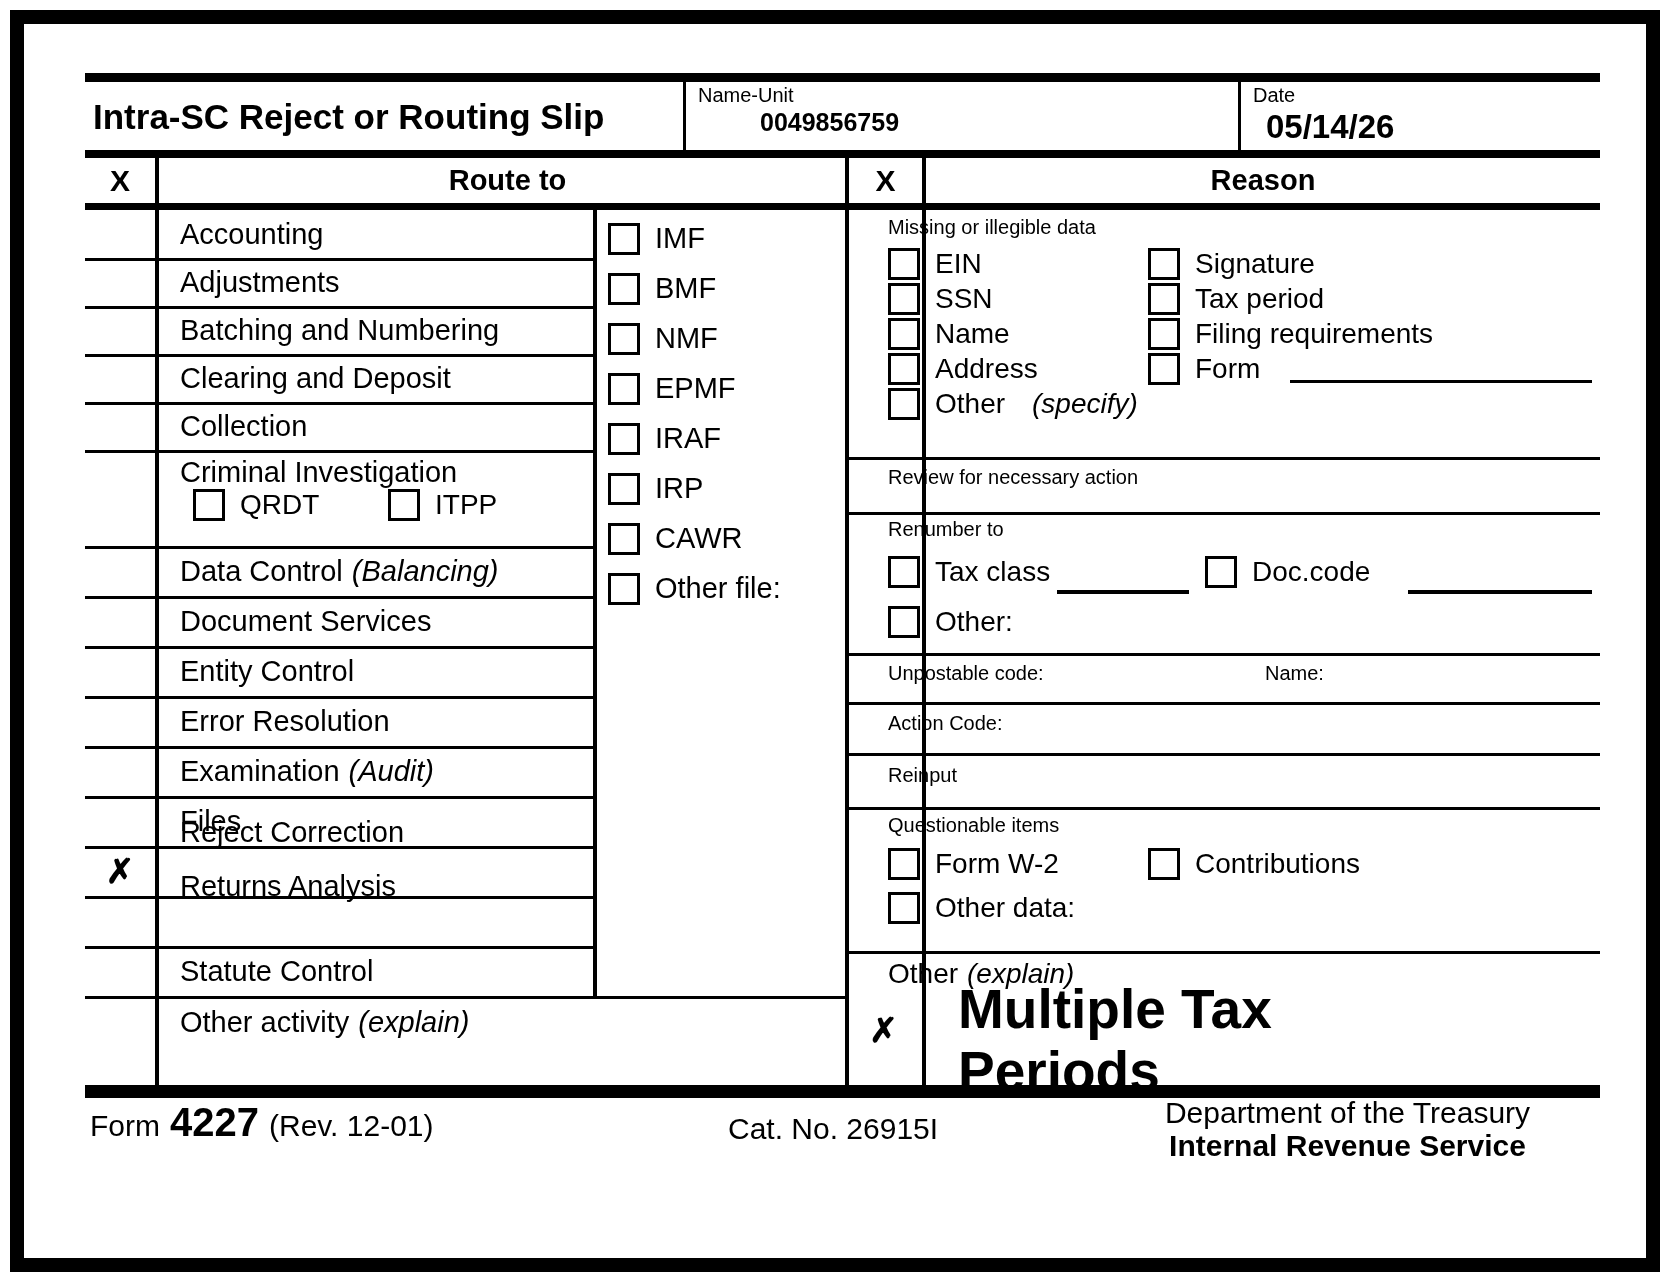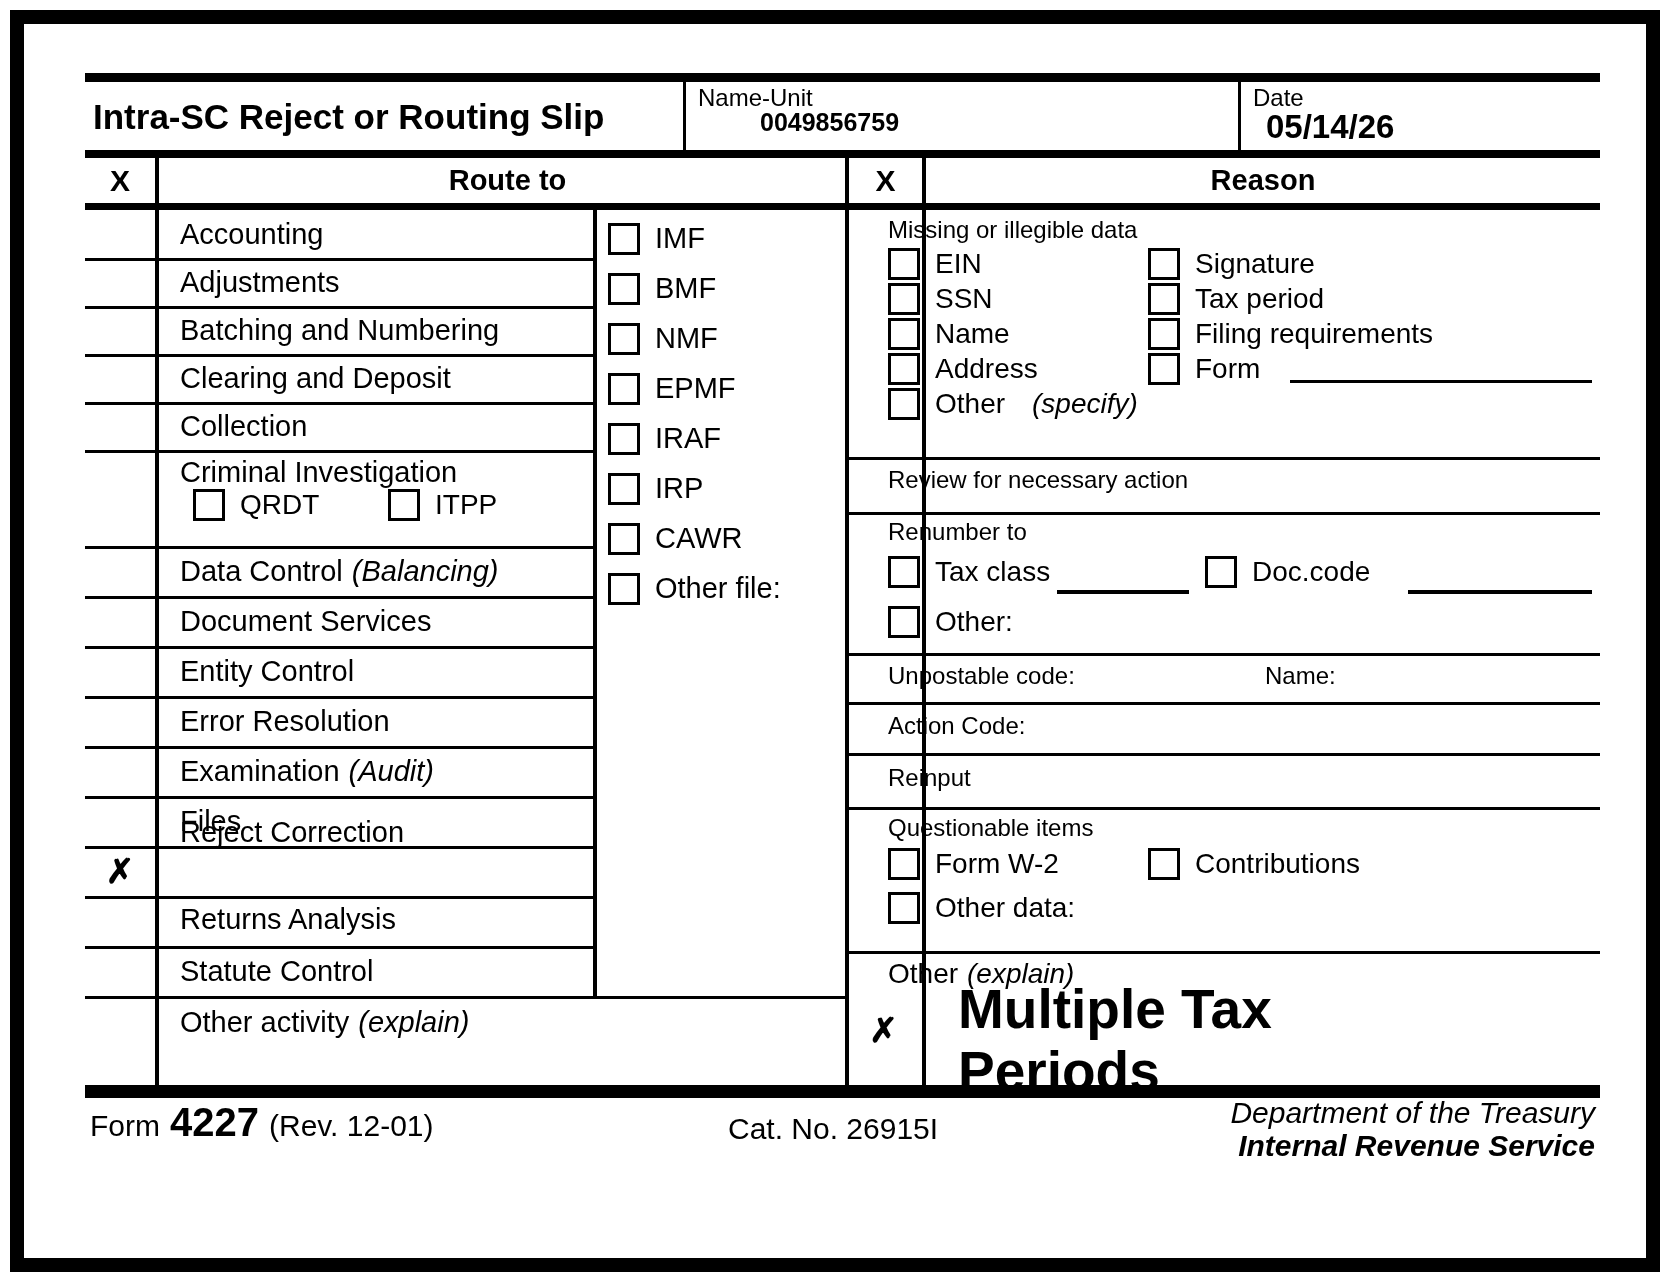--- a/index.html
+++ b/index.html
@@ -9,26 +9,26 @@
   .line{position:absolute;background:#000;}
   .outer{position:absolute;left:10px;top:10px;width:1650px;height:1262px;
          border:14px solid #000;box-sizing:border-box;}
   .cb{width:26px;height:26px;border:3px solid #000;background:#fff;flex:0 0 auto;}
   .cbrow{position:absolute;display:flex;align-items:center;gap:15px;font-size:28px;white-space:nowrap;}
   .lrow{position:absolute;left:180px;display:flex;align-items:center;font-size:29px;height:48px;white-space:nowrap;}
   .xcell{position:absolute;display:flex;align-items:center;justify-content:center;
          font-weight:bold;font-size:34px;}
   .chdr{position:absolute;display:flex;align-items:center;justify-content:center;
         font-weight:bold;font-size:29px;}
-  .txt{position:absolute;font-size:24px;white-space:nowrap;}
+  .txt{position:absolute;font-size:20px;white-space:nowrap;}
   .sfx{font-style:italic;margin-left:9px;}
   .big-entry{position:absolute;left:958px;top:978px;width:440px;font-size:55px;
              font-weight:bold;line-height:62px;}
-  .ftr-right{position:absolute;left:1100px;top:1096px;width:495px;text-align:right;
-             font-size:30px;line-height:33px;font-style:italic;}
+  .ftr-right{position:absolute;left:1100px;top:1096px;width:495px;text-align:center;
+             font-size:30px;line-height:33px;}
 </style>
 </head>
 <body>
 
 <div class="page">
 
   <div class="outer"></div>
 
   <div class="line" style="left:85px;top:73px;width:1515px;height:9px"></div>
   <div class="line" style="left:85px;top:150px;width:1515px;height:8px"></div>
@@ -122,21 +122,21 @@
   <div class="lrow" style="top:746px;height:50px">
       <span>Examination</span>
       <i class="sfx">(Audit)</i>
     </div>
   <div class="lrow" style="top:796px;height:50px">
       <span>Files</span>
     </div>
   <div class="lrow" style="top:810px;height:44px">
       <span>Reject Correction</span>
     </div>
-  <div class="lrow" style="top:897px;height:45px">
+  <div class="lrow" style="top:864px;height:45px">
       <span>Returns Analysis</span>
     </div>
   <div class="lrow" style="top:946px;height:50px">
       <span>Statute Control</span>
     </div>
 
   <div class="xcell" style="left:85px;top:846px;width:70px;height:50px">✗</div>
 
   <div class="abs" style="left:180px;top:1006px;font-size:29px;white-space:nowrap">
     <span>Other activity</span><i class="sfx">(explain)</i>

